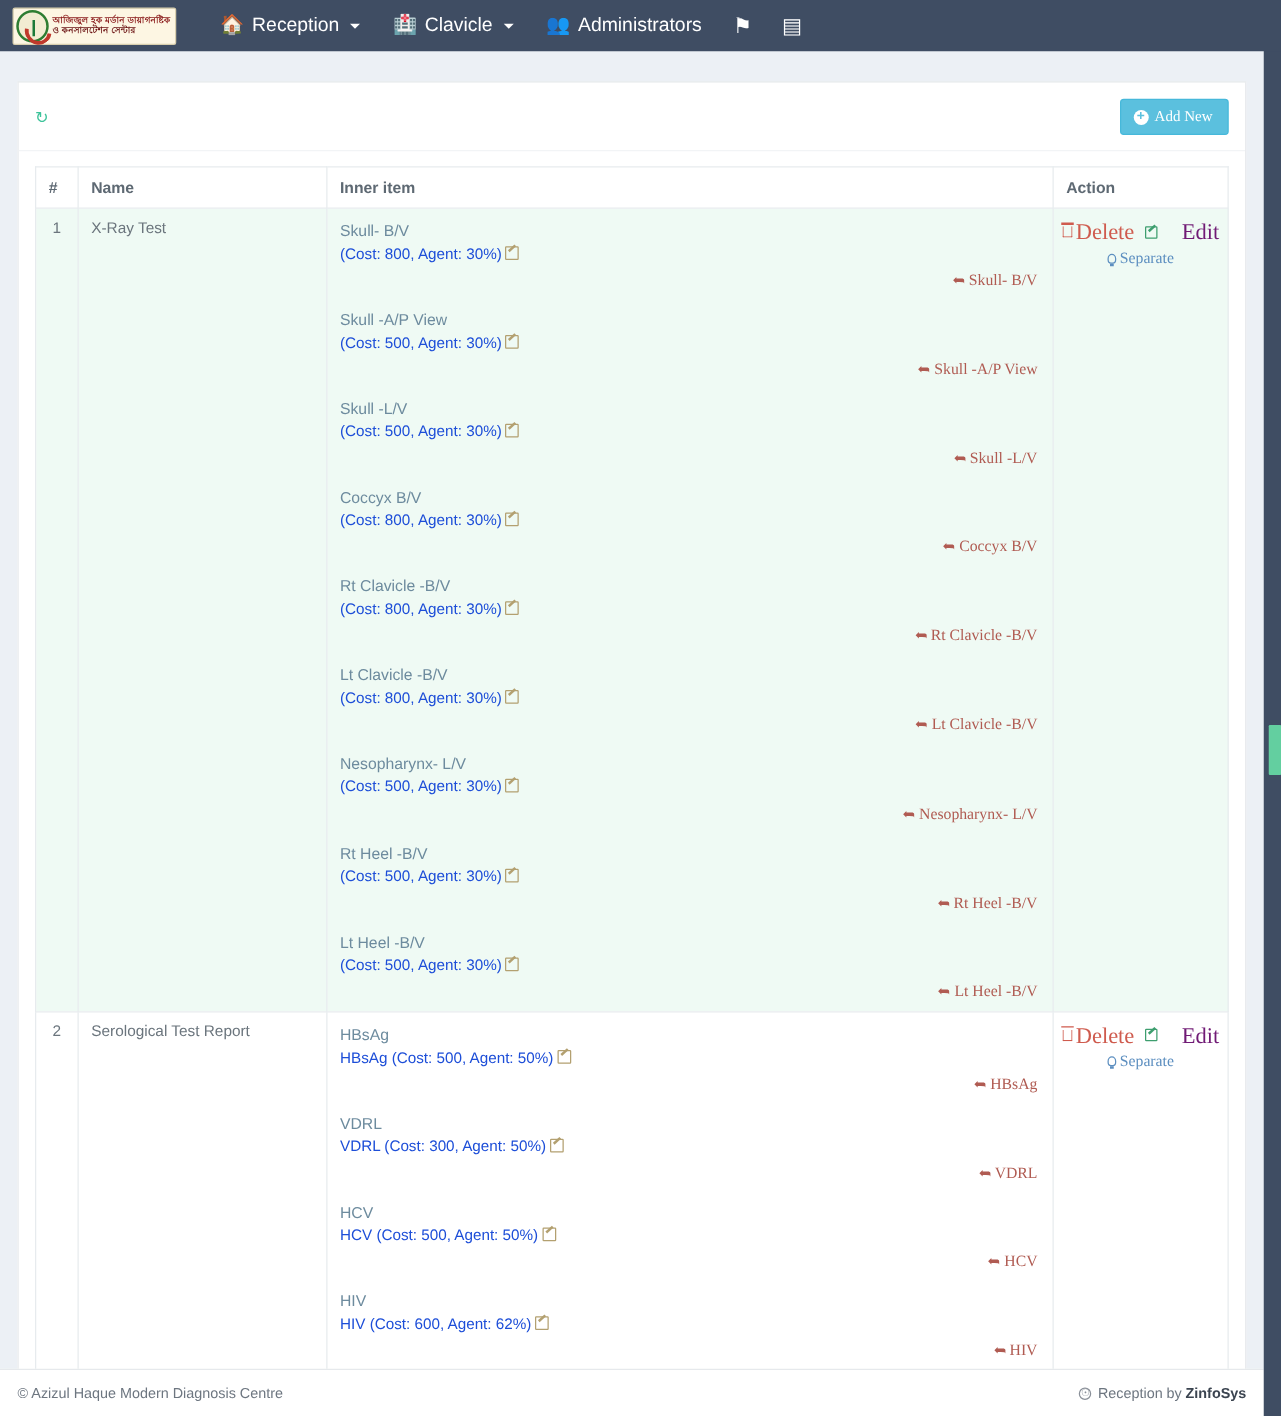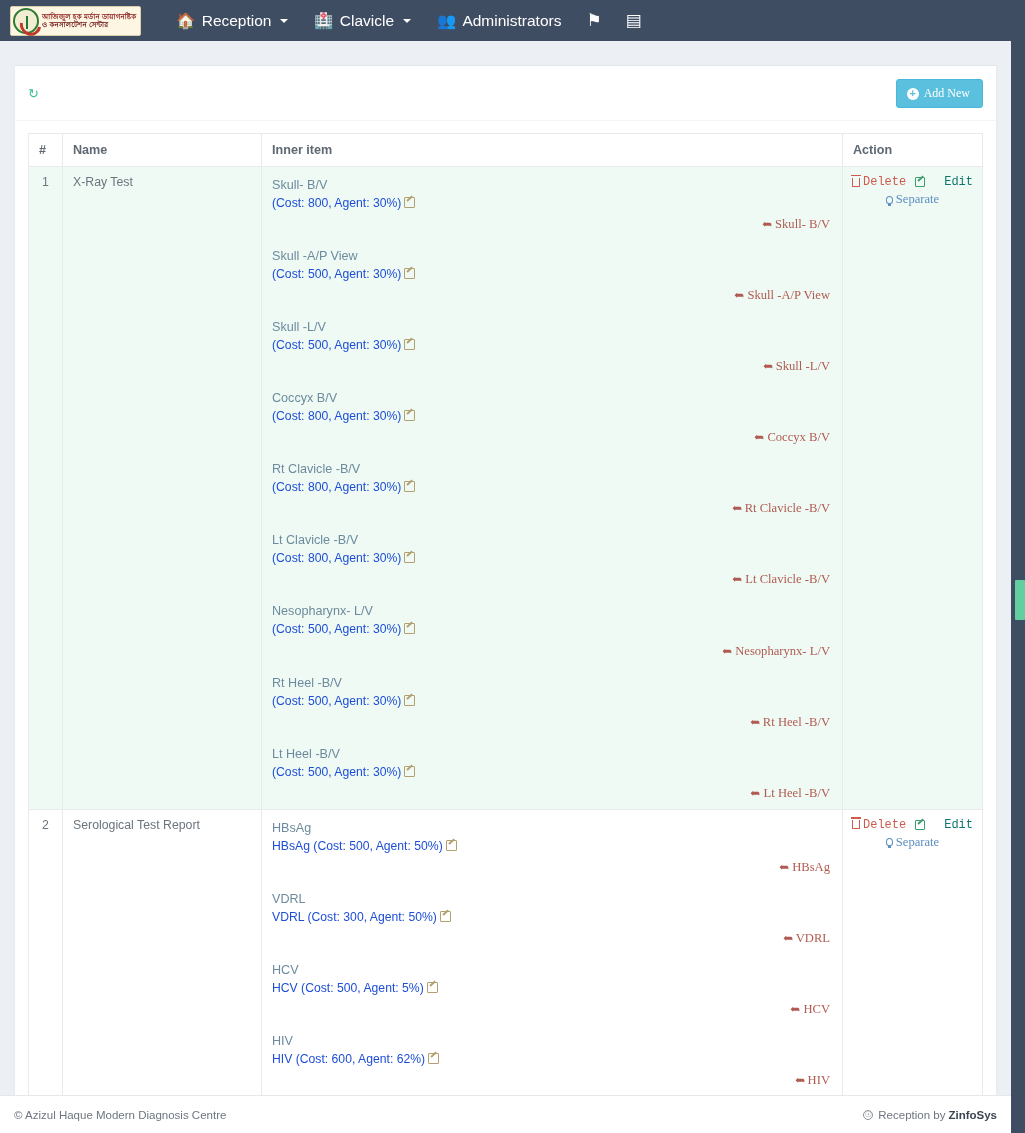--- a/index.html
+++ b/index.html
@@ -281,34 +281,34 @@
     display:inline-block;
     margin-right:3px;
     font-size:12px;
     transform:scaleX(-1);
   }
 
   
   .act-line1 {
     display:flex; align-items:center; justify-content:center;
     gap:9px;
-    font-family:Liberation Mono, monospace;
-    font-size:12px;
+    font-family:Liberation Serif, serif;
+    font-size:18px;
     white-space:nowrap;
   }
   .act-line2 {
     display:flex; align-items:center; justify-content:center;
     gap:4px;
     margin-top:3px;
     font-family:"Liberation Serif", serif;
     font-size:12.6px;
   }
   .act-del { color:#cf5b4e; cursor:pointer; text-decoration:none;
              display:inline-flex; align-items:center; gap:3px; }
-  .act-edit{ color:#0f766e; cursor:pointer; text-decoration:none;
+  .act-edit{ color:#701a75; cursor:pointer; text-decoration:none;
              display:inline-flex; align-items:center; gap:19px; }
   .act-sep { color:#5d8fc0; cursor:pointer; text-decoration:none;
              display:inline-flex; align-items:center; gap:3px; }
 
   .trash-ico{
     display:inline-block;width:8px;height:9px;
     border:1px solid #cf5b4e;border-top:none;
     border-radius:0 0 1px 1px;position:relative;
   }
   .trash-ico:before{
@@ -467,21 +467,21 @@
                     </a>
                   </div>
                 </td>
               </tr>
               <tr class="plain">
                 <td class="col-num">2</td>
                 <td class="col-name">Serological Test Report</td>
                 <td class="col-inner">
                   <div class="inner-block"><a class="inner-title">HBsAg</a><div class="inner-cost"><span>HBsAg (Cost: 500, Agent: 50%)</span><span class="edit-sq"></span></div><div class="undo-row"><a class="undo-link"><span class="undo-ico">➦</span><span>HBsAg</span></a></div></div>
                   <div class="inner-block"><a class="inner-title">VDRL</a><div class="inner-cost"><span>VDRL (Cost: 300, Agent: 50%)</span><span class="edit-sq"></span></div><div class="undo-row"><a class="undo-link"><span class="undo-ico">➦</span><span>VDRL</span></a></div></div>
-                  <div class="inner-block"><a class="inner-title">HCV</a><div class="inner-cost"><span>HCV (Cost: 500, Agent: 5%)</span><span class="edit-sq"></span></div><div class="undo-row"><a class="undo-link"><span class="undo-ico">➦</span><span>HCV</span></a></div></div>
+                  <div class="inner-block"><a class="inner-title">HCV</a><div class="inner-cost"><span>HCV (Cost: 500, Agent: 50%)</span><span class="edit-sq"></span></div><div class="undo-row"><a class="undo-link"><span class="undo-ico">➦</span><span>HCV</span></a></div></div>
                   <div class="inner-block"><a class="inner-title">HIV</a><div class="inner-cost"><span>HIV (Cost: 600, Agent: 62%)</span><span class="edit-sq"></span></div><div class="undo-row"><a class="undo-link"><span class="undo-ico">➦</span><span>HIV</span></a></div></div>
                   <div class="inner-block"><a class="inner-title">RH-Antibody Titre</a><div class="inner-cost"><span>RH-Antibody Titre (Cost: 600, Agent: 50%)</span><span class="edit-sq"></span></div></div>
                 </td>
                 <td class="col-act">
                   <div class="act-line1">
                     <a class="act-del">
                       <span class="trash-ico"></span>
                       <span>Delete</span>
                     </a>
                     <a class="act-edit">

